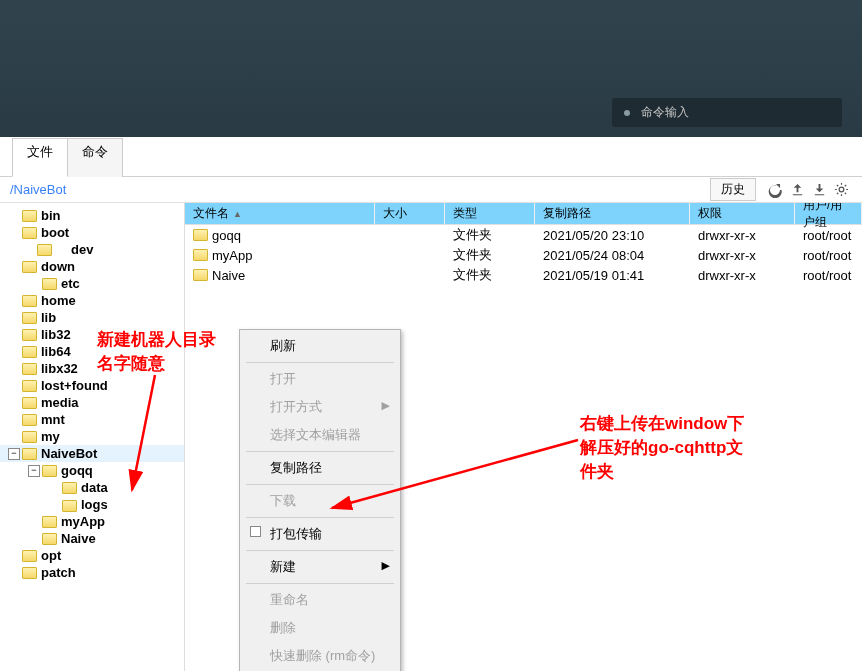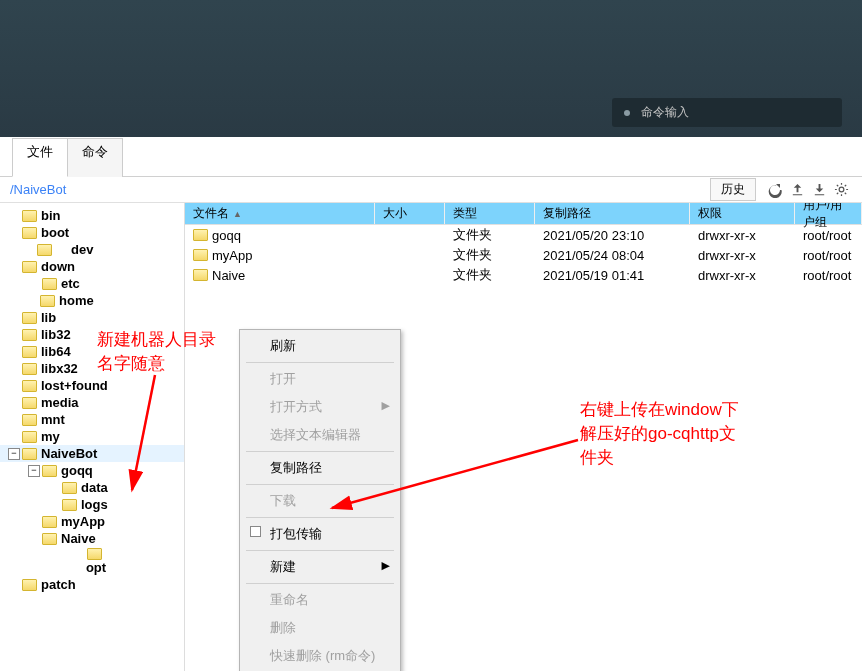--- a/index.html
+++ b/index.html
@@ -50,23 +50,23 @@
 
 .ctx-menu { position: absolute; left: 239px; top: 329px; width: 162px; background: #f0f0f0; border: 1px solid #b5b5b5; box-shadow: 2px 2px 4px rgba(0,0,0,.25); z-index: 50; padding: 2px; }
 .ctx-item { padding: 5px 12px 5px 28px; font-size: 13px; position: relative; cursor: default; }
 .ctx-item.disabled { color: #a0a0a0; }
 .ctx-item.highlighted { background: #dcdcdc; }
 .ctx-item .sub-arrow { position: absolute; right: 8px; top: 6px; font-size: 11px; }
 .ctx-sep { height: 1px; background: #d0d0d0; margin: 2px 4px; }
 .ctx-check { position: absolute; left: 8px; top: 6px; width: 11px; height: 11px; border: 1px solid #888; background: #fff; }
 
 
-.annot { position: absolute; color: #ff0000; font-size: 17px; line-height: 1.4; z-index: 100; font-weight: 400; pointer-events: none; }
+.annot { position: absolute; color: #ff0000; font-size: 17px; line-height: 1.4; z-index: 100; font-weight: 700; pointer-events: none; }
 .annot1 { left: 97px; top: 328px; }
-.annot2 { left: 580px; top: 398px; }
+.annot2 { left: 580px; top: 412px; }
 svg.arrow { position: absolute; z-index: 90; pointer-events: none; }
 </style>
 </head>
 <body>
 
 <div class="terminal-area">
   <div class="cmd-input-bar">
     <span class="dot"></span>
     <span>命令输入</span>
   </div>
@@ -124,21 +124,21 @@
       <div class="tree-item" style="padding-left: 8px;">
         <span class="expander-space"></span>
         <span class="folder-icon"></span>
         <span>down</span>
       </div>
       <div class="tree-item" style="padding-left: 8px; margin-left: 20px;">
         <span class="expander-space"></span>
         <span class="folder-icon"></span>
         <span>etc</span>
       </div>
-      <div class="tree-item" style="padding-left: 8px; margin-left: 18px;">
+      <div class="tree-item" style="padding-left: 8px;">
         <span class="expander-space"></span>
         <span class="folder-icon"></span>
         <span>home</span>
       </div>
       <div class="tree-item" style="padding-left: 8px;">
         <span class="expander-space"></span>
         <span class="folder-icon"></span>
         <span>lib</span>
       </div>
       <div class="tree-item" style="padding-left: 8px;">
@@ -184,36 +184,36 @@
       <div class="tree-item" style="padding-left: 28px;">
         <span class="expander">−</span>
         <span class="folder-icon"></span>
         <span>goqq</span>
       </div>
       <div class="tree-item" style="padding-left: 48px;">
         <span class="expander-space"></span>
         <span class="folder-icon"></span>
         <span>data</span>
       </div>
-      <div class="tree-item" style="padding-left: 48px;">
+      <div class="tree-item" style="padding-left: 48px; align-items: flex-end;">
         <span class="expander-space"></span>
         <span class="folder-icon"></span>
         <span>logs</span>
       </div>
       <div class="tree-item" style="padding-left: 28px;">
         <span class="expander-space"></span>
         <span class="folder-icon"></span>
         <span>myApp</span>
       </div>
       <div class="tree-item" style="padding-left: 28px;">
         <span class="expander-space"></span>
         <span class="folder-icon"></span>
         <span>Naive</span>
       </div>
-      <div class="tree-item" style="padding-left: 8px; flex-direction: column;">
+      <div class="tree-item" style="padding-left: 8px;">
         <span class="expander-space"></span>
         <span class="folder-icon"></span>
         <span>opt</span>
       </div>
       <div class="tree-item" style="padding-left: 8px;">
         <span class="expander-space"></span>
         <span class="folder-icon"></span>
         <span>patch</span>
       </div>
     </div>

